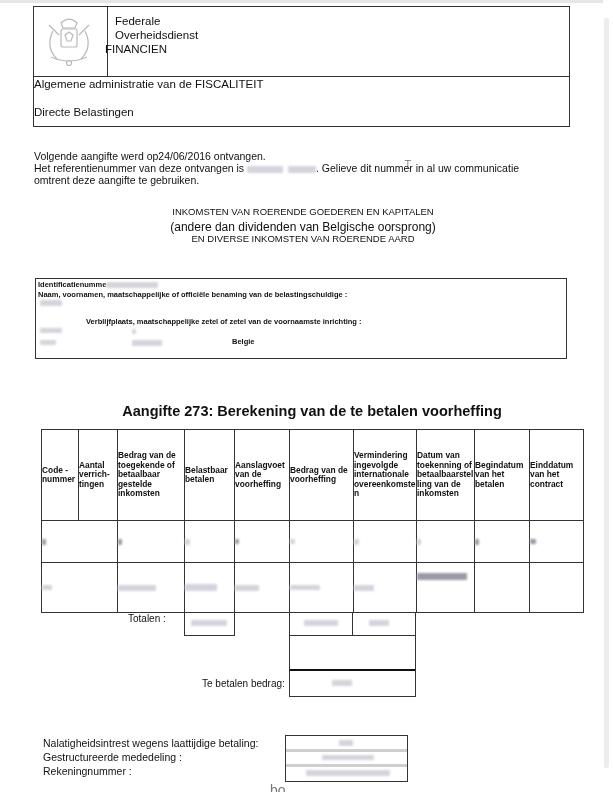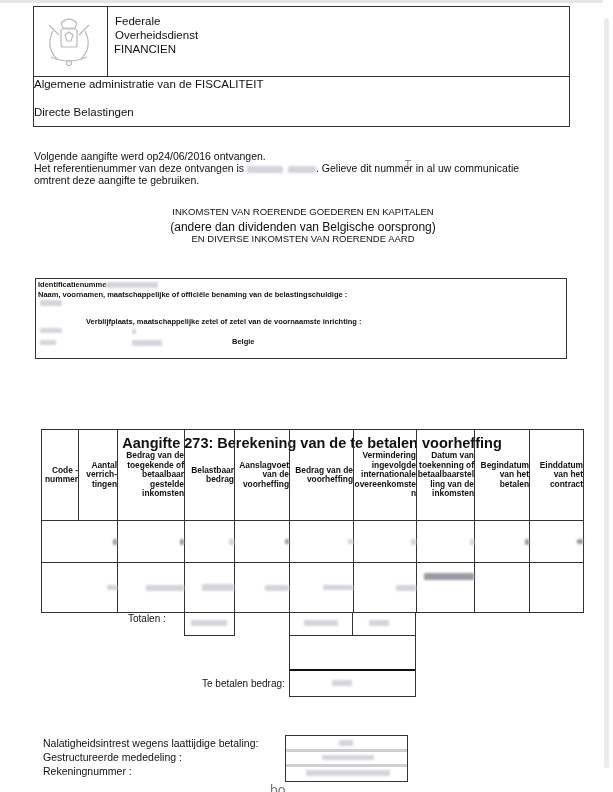--- a/index.html
+++ b/index.html
@@ -12,21 +12,21 @@
   .hdr-box { left:33px; top:6px; width:537px; height:121px; border:1px solid #333; box-sizing:border-box; }
   .hdr-logo-cell { left:33px; top:6px; width:75px; height:70px; border-right:1px solid #333; box-sizing:border-box; }
   .hdr-div { left:33px; top:76px; width:537px; height:1px; background:#333; }
   .t-bold { font-weight:normal; font-size:11.5px; line-height:13px; }
   .txt { font-size:10.5px; line-height:12px; }
   .blur { display:inline-block; background:#d4d4dc; filter:blur(1px); height:7px; vertical-align:middle; border-radius:1px; }
   .blur.dark { background:#9a9aa6; }
   .center { text-align:center; }
   .id-box { left:35px; top:278px; width:532px; height:81px; border:1px solid #333; box-sizing:border-box; }
   .tbl { left:41px; top:429px; width:542px; border-collapse:collapse; table-layout:fixed; }
-  .tbl td { border:1px solid #333; padding:0; vertical-align:middle; text-align:right;
+  .tbl td { border:1px solid #333; padding:0; vertical-align:middle; text-align:left;
             font-size:8.4px; line-height:9.5px; font-weight:bold; }
   .tbl td.cell { font-weight:normal; }
   .tot-label { font-size:10px; }
   .vcell { border:1px solid #333; box-sizing:border-box; }
   .gray-side { border-left:3px solid #cfcfcf; }
 </style>
 </head>
 <body>
 
 <div class="frame-top"></div>
@@ -43,21 +43,21 @@
       <path d="M12 46 q18 8 36 0"></path>
       <path d="M26 24 l4 -3 l4 3 l-2 6 h-4 z"></path>
       <line x1="10" y1="14" x2="20" y2="24"></line>
         <line x1="50" y1="14" x2="40" y2="24"></line>
       <circle cx="30" cy="52" r="2.5"></circle>
     </g>
   </svg>
 </div>
 <div class="abs t-bold" style="left:115px;top:15px;">Federale</div>
 <div class="abs t-bold" style="left:115px;top:29px;">Overheidsdienst</div>
-<div class="abs t-bold" style="left:114px;top:43px;">FINANCIEN</div>
+<div class="abs t-bold" style="left:105px;top:43px;">FINANCIEN</div>
 <div class="abs hdr-div"></div>
 <div class="abs t-bold" style="left:34px;top:78px;">Algemene administratie van de FISCALITEIT</div>
 <div class="abs t-bold" style="left:34px;top:106px;">Directe Belastingen</div>
 
 <div class="abs txt" style="left:34px;top:150px;">Volgende aangifte werd op24/06/2016  ontvangen.</div>
 <div class="abs txt" style="left:34px;top:162px;white-space:nowrap;">
   <span>Het referentienummer van deze ontvangen is</span>
   <span class="blur" style="width:36px;"></span>
   <span class="blur" style="width:28px;margin-left:2px;"></span><span>. Gelieve dit nummer in al uw communicatie</span>
 </div>
@@ -76,41 +76,41 @@
 </div>
 <div class="abs" style="left:38px;top:290px;font-size:7.5px;line-height:9px;font-weight:bold;">Naam, voornamen, maatschappelijke of officiële benaming van de belastingschuldige :</div>
 <div class="abs blur" style="left:40px;top:300px;width:22px;height:6px;"></div>
 <div class="abs" style="left:38px;top:317px;font-size:7.5px;line-height:9px;font-weight:bold;margin-left:48px;">Verblijfplaats, maatschappelijke zetel of zetel van de voornaamste inrichting :</div>
 <div class="abs blur" style="left:40px;top:328px;width:22px;height:5px;"></div>
 <div class="abs blur" style="left:40px;top:340px;width:16px;height:5px;"></div>
 <div class="abs blur" style="left:132px;top:329px;width:4px;height:5px;"></div>
 <div class="abs blur" style="left:132px;top:340px;width:30px;height:6px;"></div>
 <div class="abs" style="left:232px;top:337px;font-size:7.5px;font-weight:bold;text-align:right;">Belgie</div>
 
-<div class="abs center" style="left:41px;top:403px;width:542px;font-size:14.5px;font-weight:bold;margin-top:32px;">Aangifte 273: Berekening van de te betalen voorheffing</div>
+<div class="abs center" style="left:41px;top:403px;width:542px;font-size:14.5px;font-weight:bold;">Aangifte 273: Berekening van de te betalen voorheffing</div>
 
 <table class="abs tbl">
   <colgroup>
     <col style="width:37px">
       <col style="width:39px">
       <col style="width:67px">
       <col style="width:50px">
     <col style="width:55px">
       <col style="width:64px">
       <col style="width:63px">
       <col style="width:58px">
     <col style="width:55px">
       <col style="width:54px">
   </colgroup>
   <tbody>
       <tr style="height:91px;">
     <td>Code - nummer</td>
     <td>Aantal verrich-tingen</td>
     <td>Bedrag van de toegekende of betaalbaar gestelde inkomsten</td>
-    <td>Belastbaar bedrag</td>
+    <td>Belastbaar betalen</td>
     <td>Aanslagvoet van de voorheffing</td>
     <td>Bedrag van de voorheffing</td>
     <td>Vermindering ingevolgde internationale overeenkomste n</td>
     <td>Datum van toekenning of betaalbaarstel ling van de inkomsten</td>
     <td>Begindatum van het betalen</td>
     <td>Einddatum van het contract</td>
   </tr>
   <tr style="height:42px;">
     <td class="cell" colspan="2"><span class="blur dark" style="width:4px;height:6px;"></span></td>
     <td class="cell gray-side"><span class="blur dark" style="width:4px;height:6px;"></span></td>

